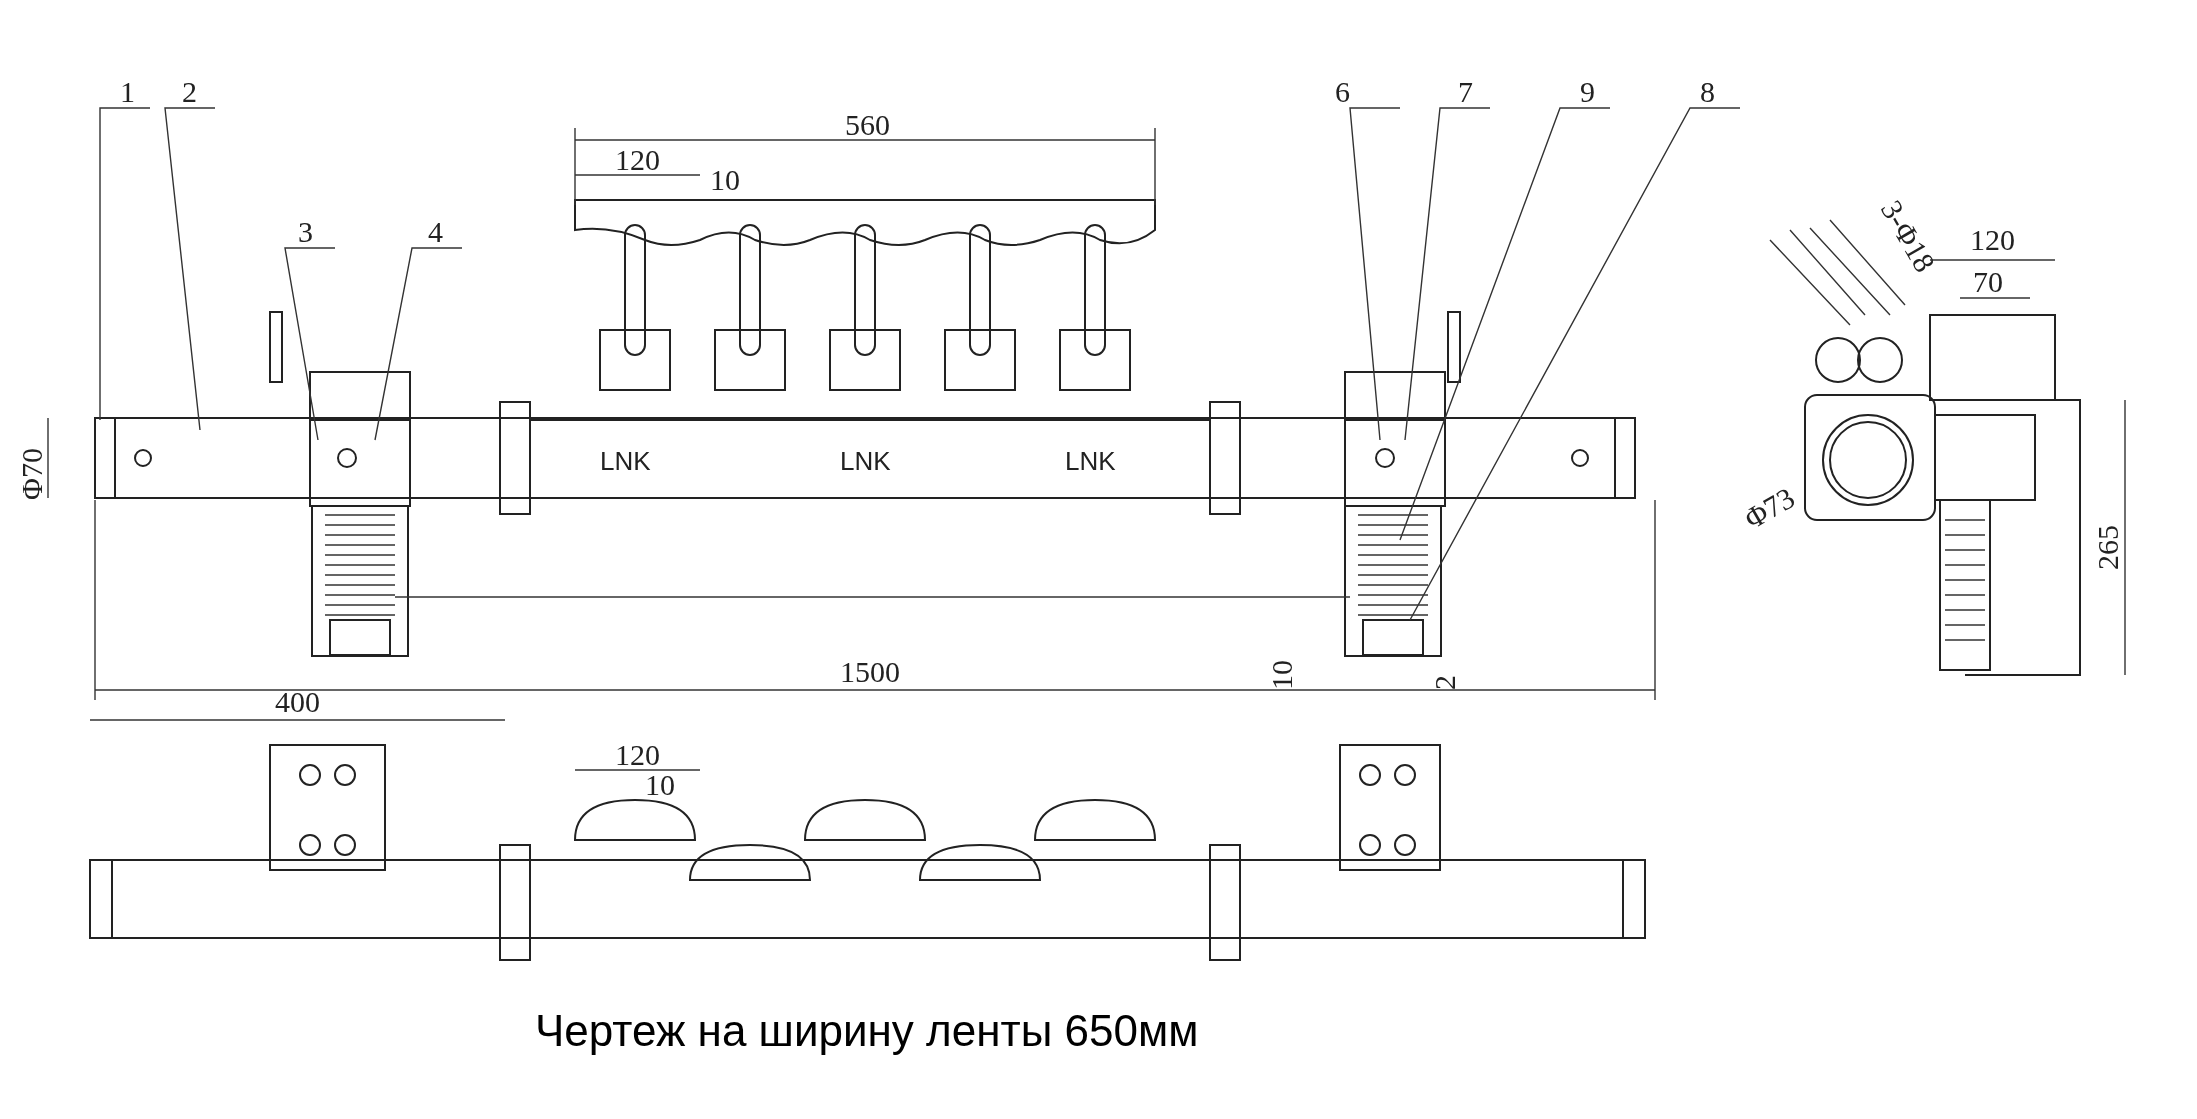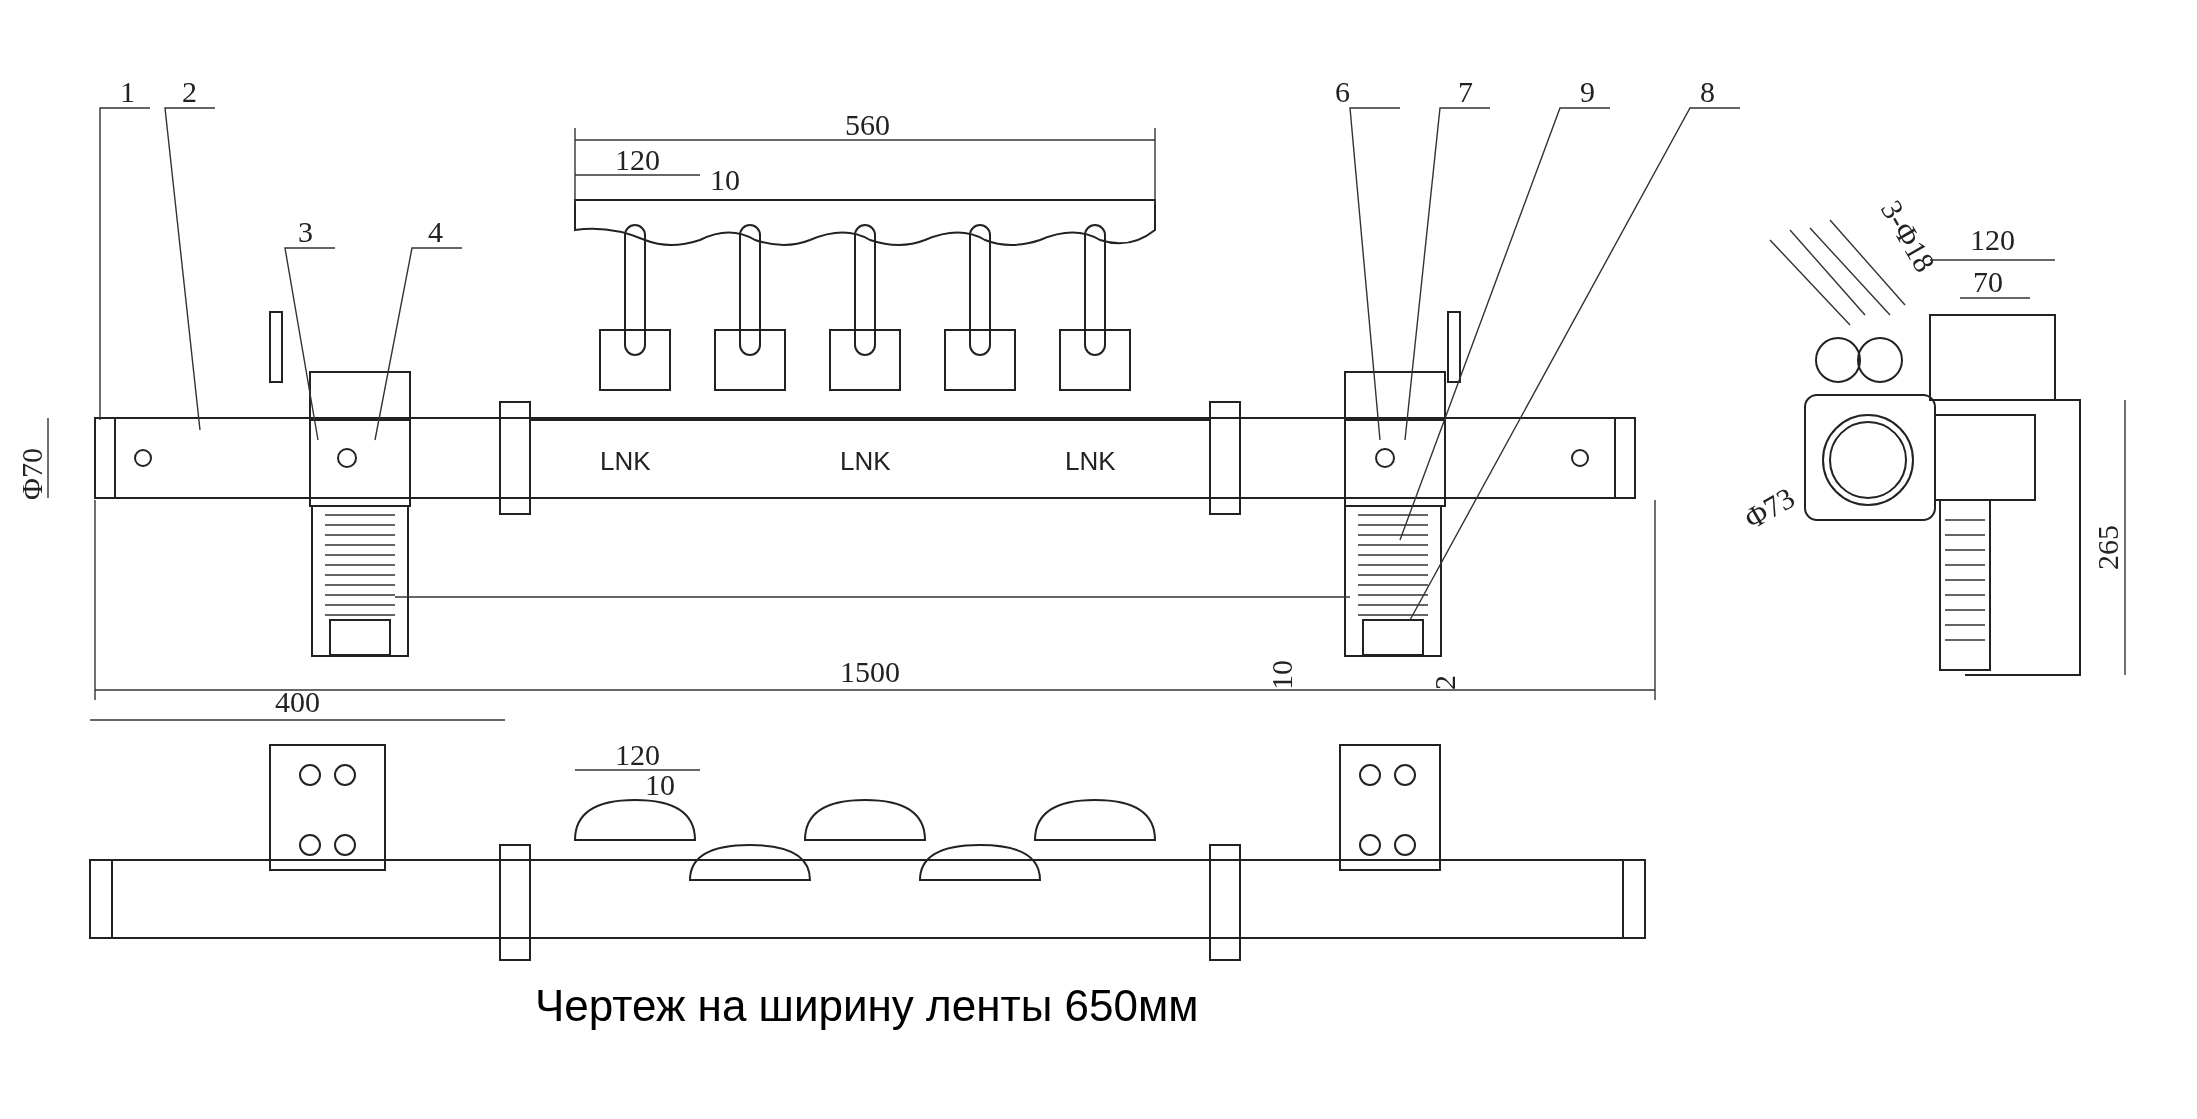--- a/index.html
+++ b/index.html
@@ -1,21 +1,21 @@
 <!DOCTYPE html>
 <html><head>
 <meta charset="utf-8">
 <style>
   html,body{margin:0;padding:0;background:#fff;}
   body{width:2197px;height:1119px;position:relative;overflow:hidden;font-family:"Liberation Serif",serif;}
   svg{position:absolute;left:0;top:0;}
   .ln{stroke:#222;stroke-width:2;fill:none;}
   .thin{stroke:#333;stroke-width:1.4;fill:none;}
   .dim{font-family:"Liberation Serif",serif;font-size:30px;fill:#222;}
-  .caption{position:absolute;left:535px;top:981px;font-family:"Liberation Sans",sans-serif;font-size:44px;color:#000;}
+  .caption{position:absolute;left:535px;top:1006px;font-family:"Liberation Sans",sans-serif;font-size:44px;color:#000;}
   .lbl{font-family:"Liberation Sans",sans-serif;font-size:26px;fill:#222;}
 </style>
 </head>
 <body>
 
 <svg width="2197" height="1119" viewBox="0 0 2197 1119">
 
   <g>
 
     <rect class="ln" x="95" y="418" width="1540" height="80"></rect>

